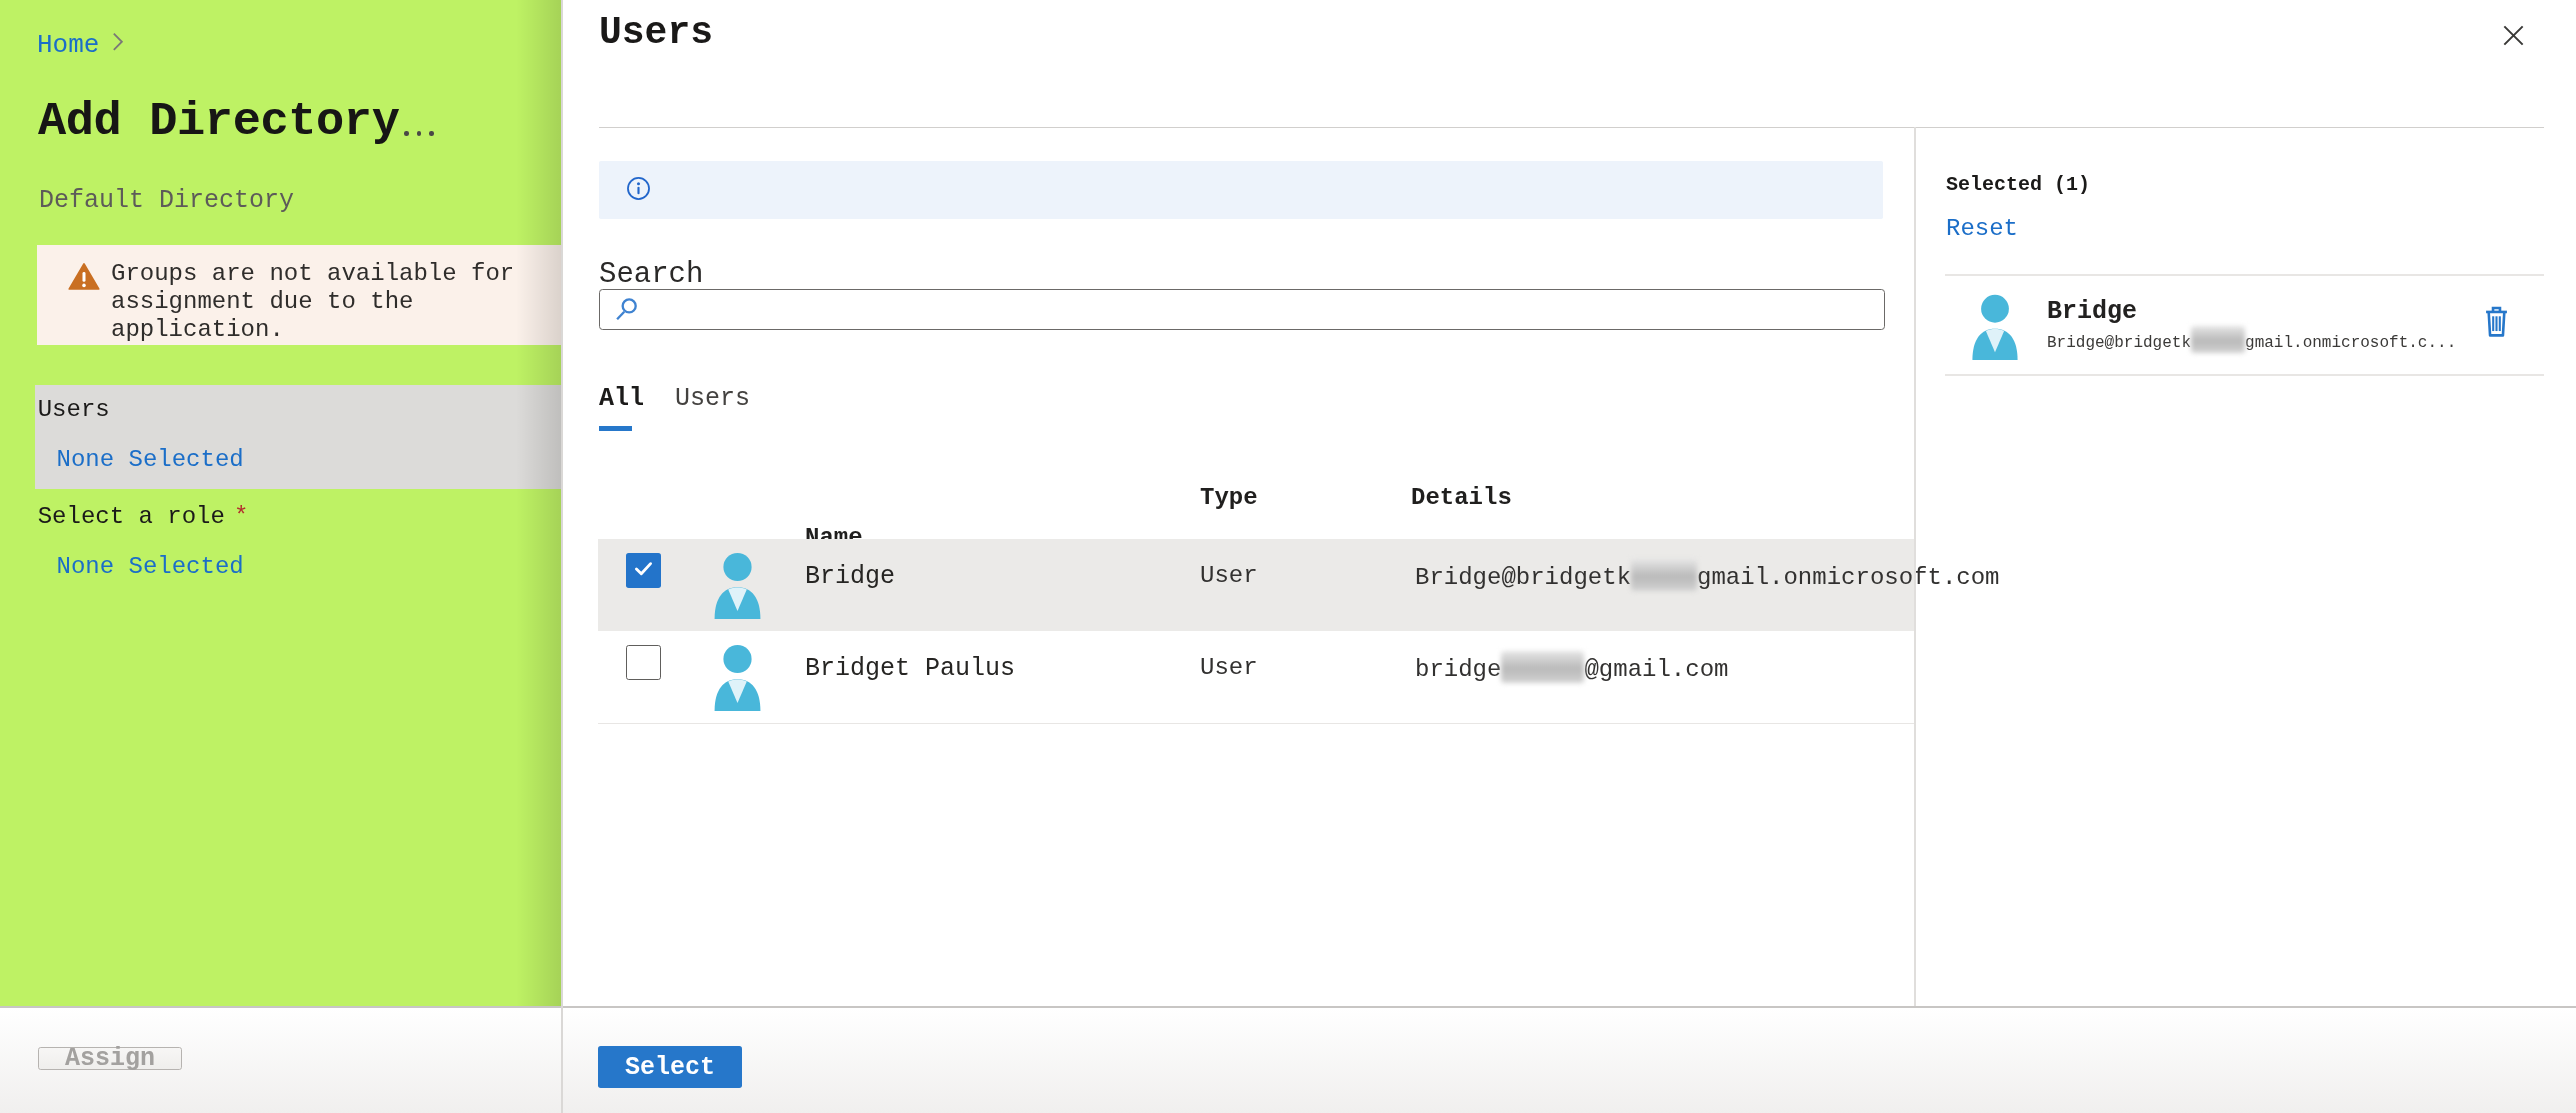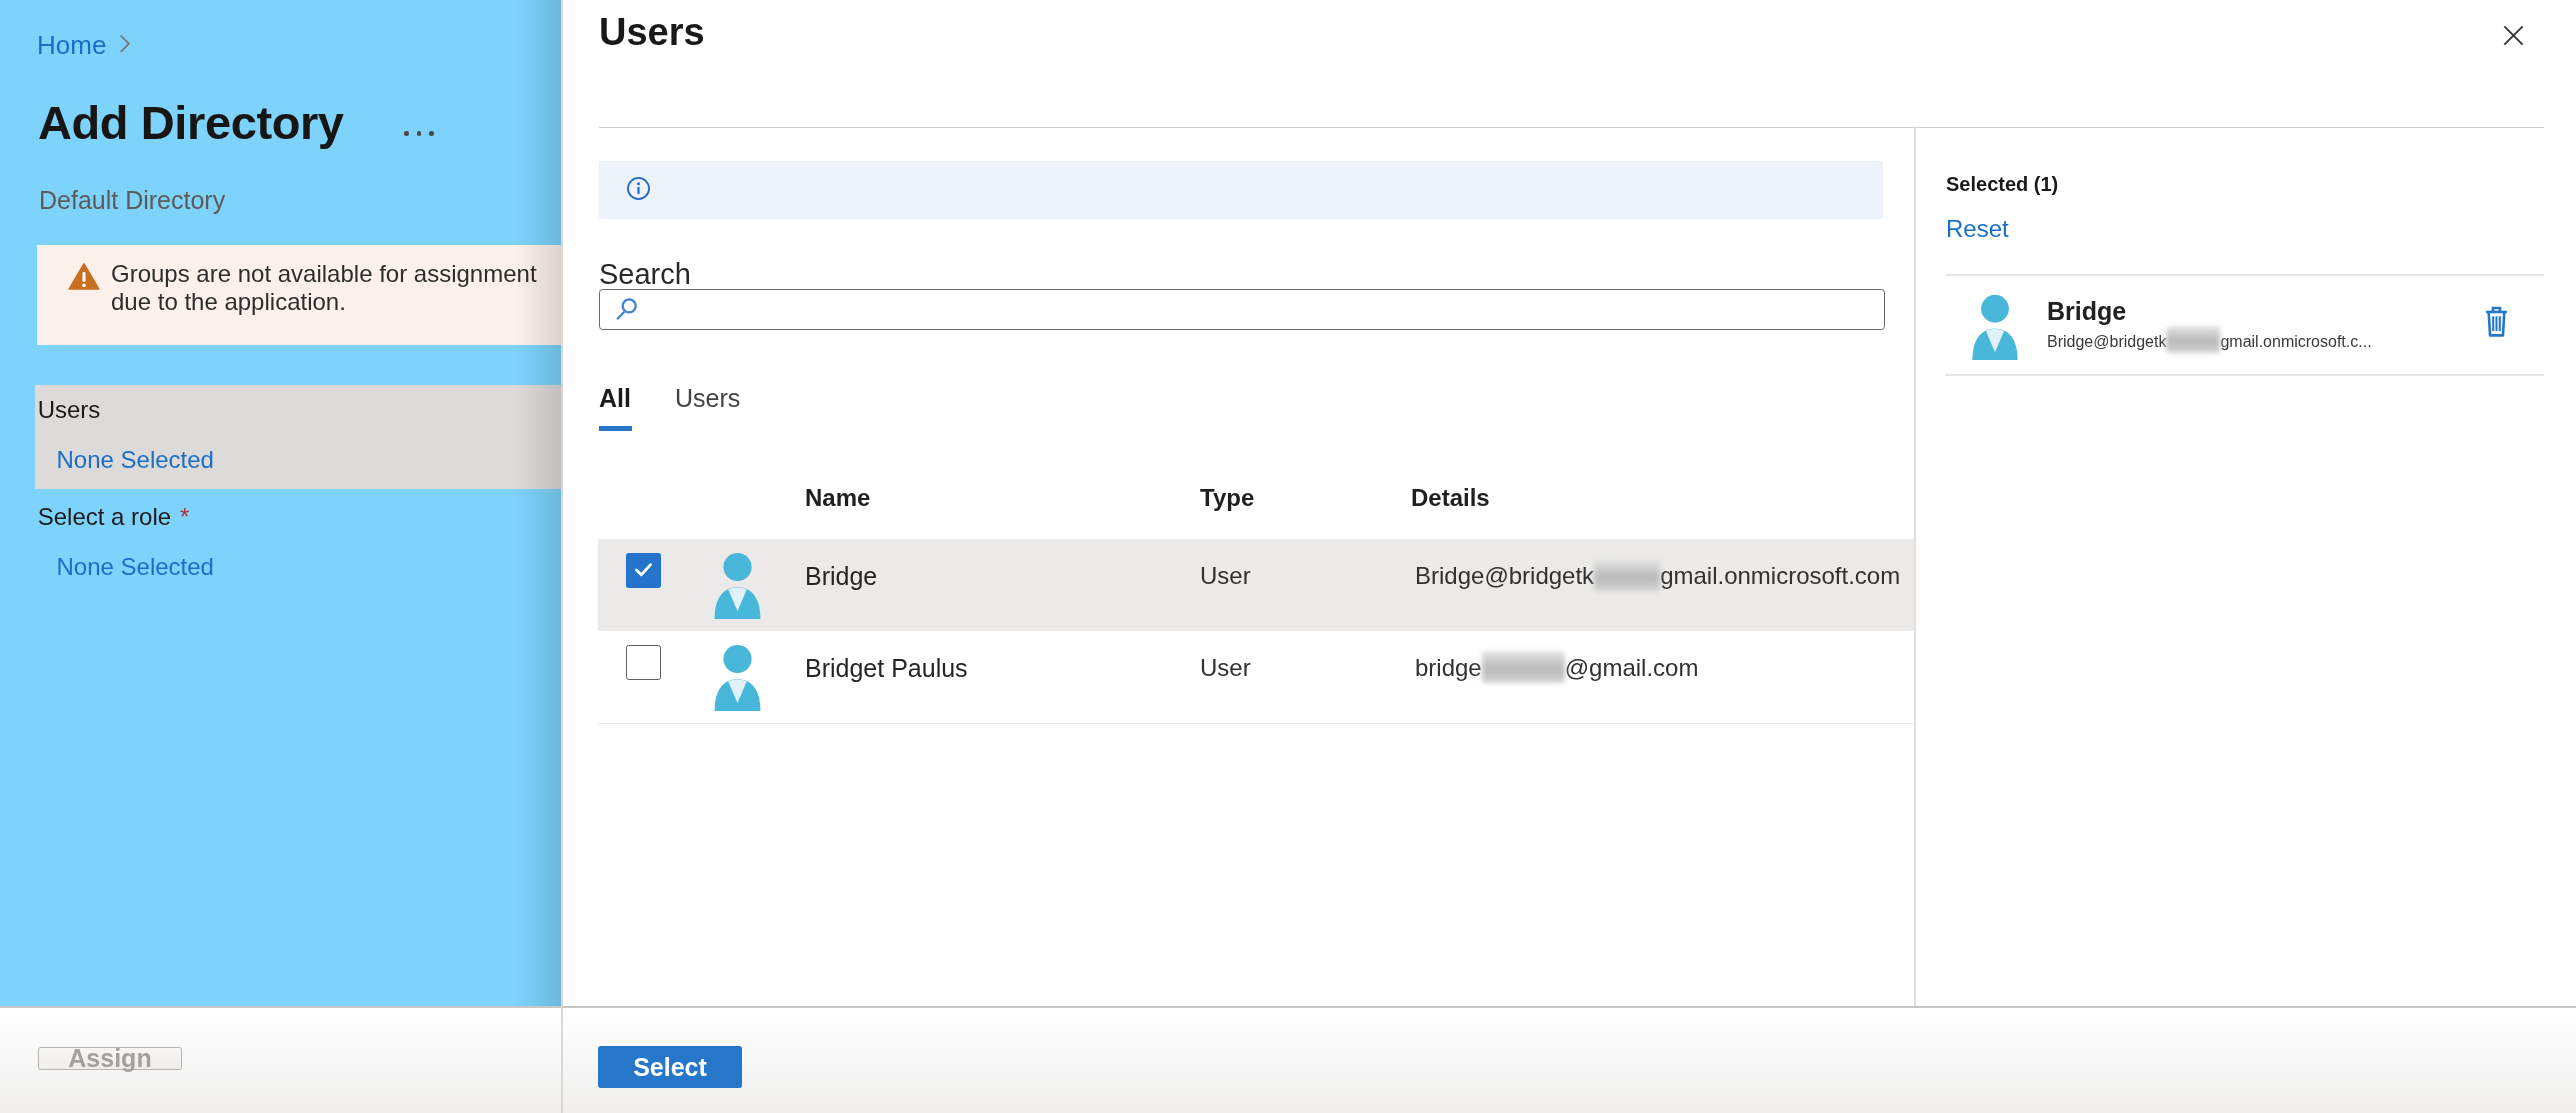--- a/index.html
+++ b/index.html
@@ -1,17 +1,17 @@
 <!DOCTYPE html>
 <html style="font-size:14.4px"><head>
 <meta charset="utf-8">
 <style>
   html,body{margin:0;padding:0;background:#ffffff;}
-  .screen{position:relative;width:2576px;height:1114px;overflow:hidden;background:#7dd3fc;
-          font-family:Liberation Sans, sans-serif;color:#1b1a19;}
+  .screen{position:relative;width:2576px;height:1114px;overflow:hidden;background:#bef264;
+          font-family:Liberation Mono, monospace;color:#1b1a19;}
   .abs{position:absolute;}
 
   
   .breadcrumb{left:37px;top:29px;font-size:26px;display:flex;align-items:center;gap:12.6px;}
   .breadcrumb a{color:#1b6ec8;text-decoration:none;cursor:pointer;}
   .crumb-chev{display:inline-block;margin-top:1.8px;}
   .page-title{left:38px;top:95px;font-size:47px;font-weight:700;color:#171615;letter-spacing:-0.4px;}
   .more-dots{left:404px;top:131px;display:flex;gap:8px;cursor:pointer;}
   .more-dots i{width:4.5px;height:4.5px;border-radius:50%;background:#4a4846;}
   .page-subtitle{left:39px;top:186px;font-size:25px;color:#5d5b59;}
@@ -57,21 +57,21 @@
   .search-input{width:100%;height:100%;box-sizing:border-box;border:1.8px solid #6b6967;border-radius:3.6px;
                 padding-left:56px;font-size:24px;font-family:inherit;color:#1b1a19;background:#fff;}
   .search-glyph{position:absolute;left:15.2px;top:8px;}
 
   .tab{top:384px;font-size:25px;cursor:pointer;}
   .tab-all{left:38px;font-weight:700;color:#1c1b1a;}
   .tab-users{left:114px;color:#444240;}
   .tab-underline{left:38px;top:426px;width:33px;height:5.4px;background:#2677ca;}
 
   .col-head{top:484px;font-size:24px;font-weight:700;color:#201f1e;}
-  .col-name{left:244px;} .col-type{left:639px;} .col-details{left:850px;}
+  .col-name{left:244px;margin-top:40px;} .col-type{left:639px;} .col-details{left:850px;}
 
   .row{left:37px;width:1317px;height:92px;cursor:pointer;}
   .row1{top:539px;background:#ebeae8;}
   .row2{top:631px;background:#fff;border-bottom:1.8px solid #e8e6e4;}
   .row .cb{position:absolute;left:28px;top:14.4px;width:35px;height:35px;border-radius:2.7px;box-sizing:border-box;cursor:pointer;}
   .cb-on{background:#2374ca;display:flex;align-items:center;justify-content:center;}
   .cb-off{background:#fff;border:1.8px solid #605e5c;}
   .row .avatar{position:absolute;left:111px;top:12.6px;}
   .cell{position:absolute;top:23px;font-size:24px;color:#323130;white-space:nowrap;}
   .cell-name{left:207px;font-size:25px;color:#262523;}

